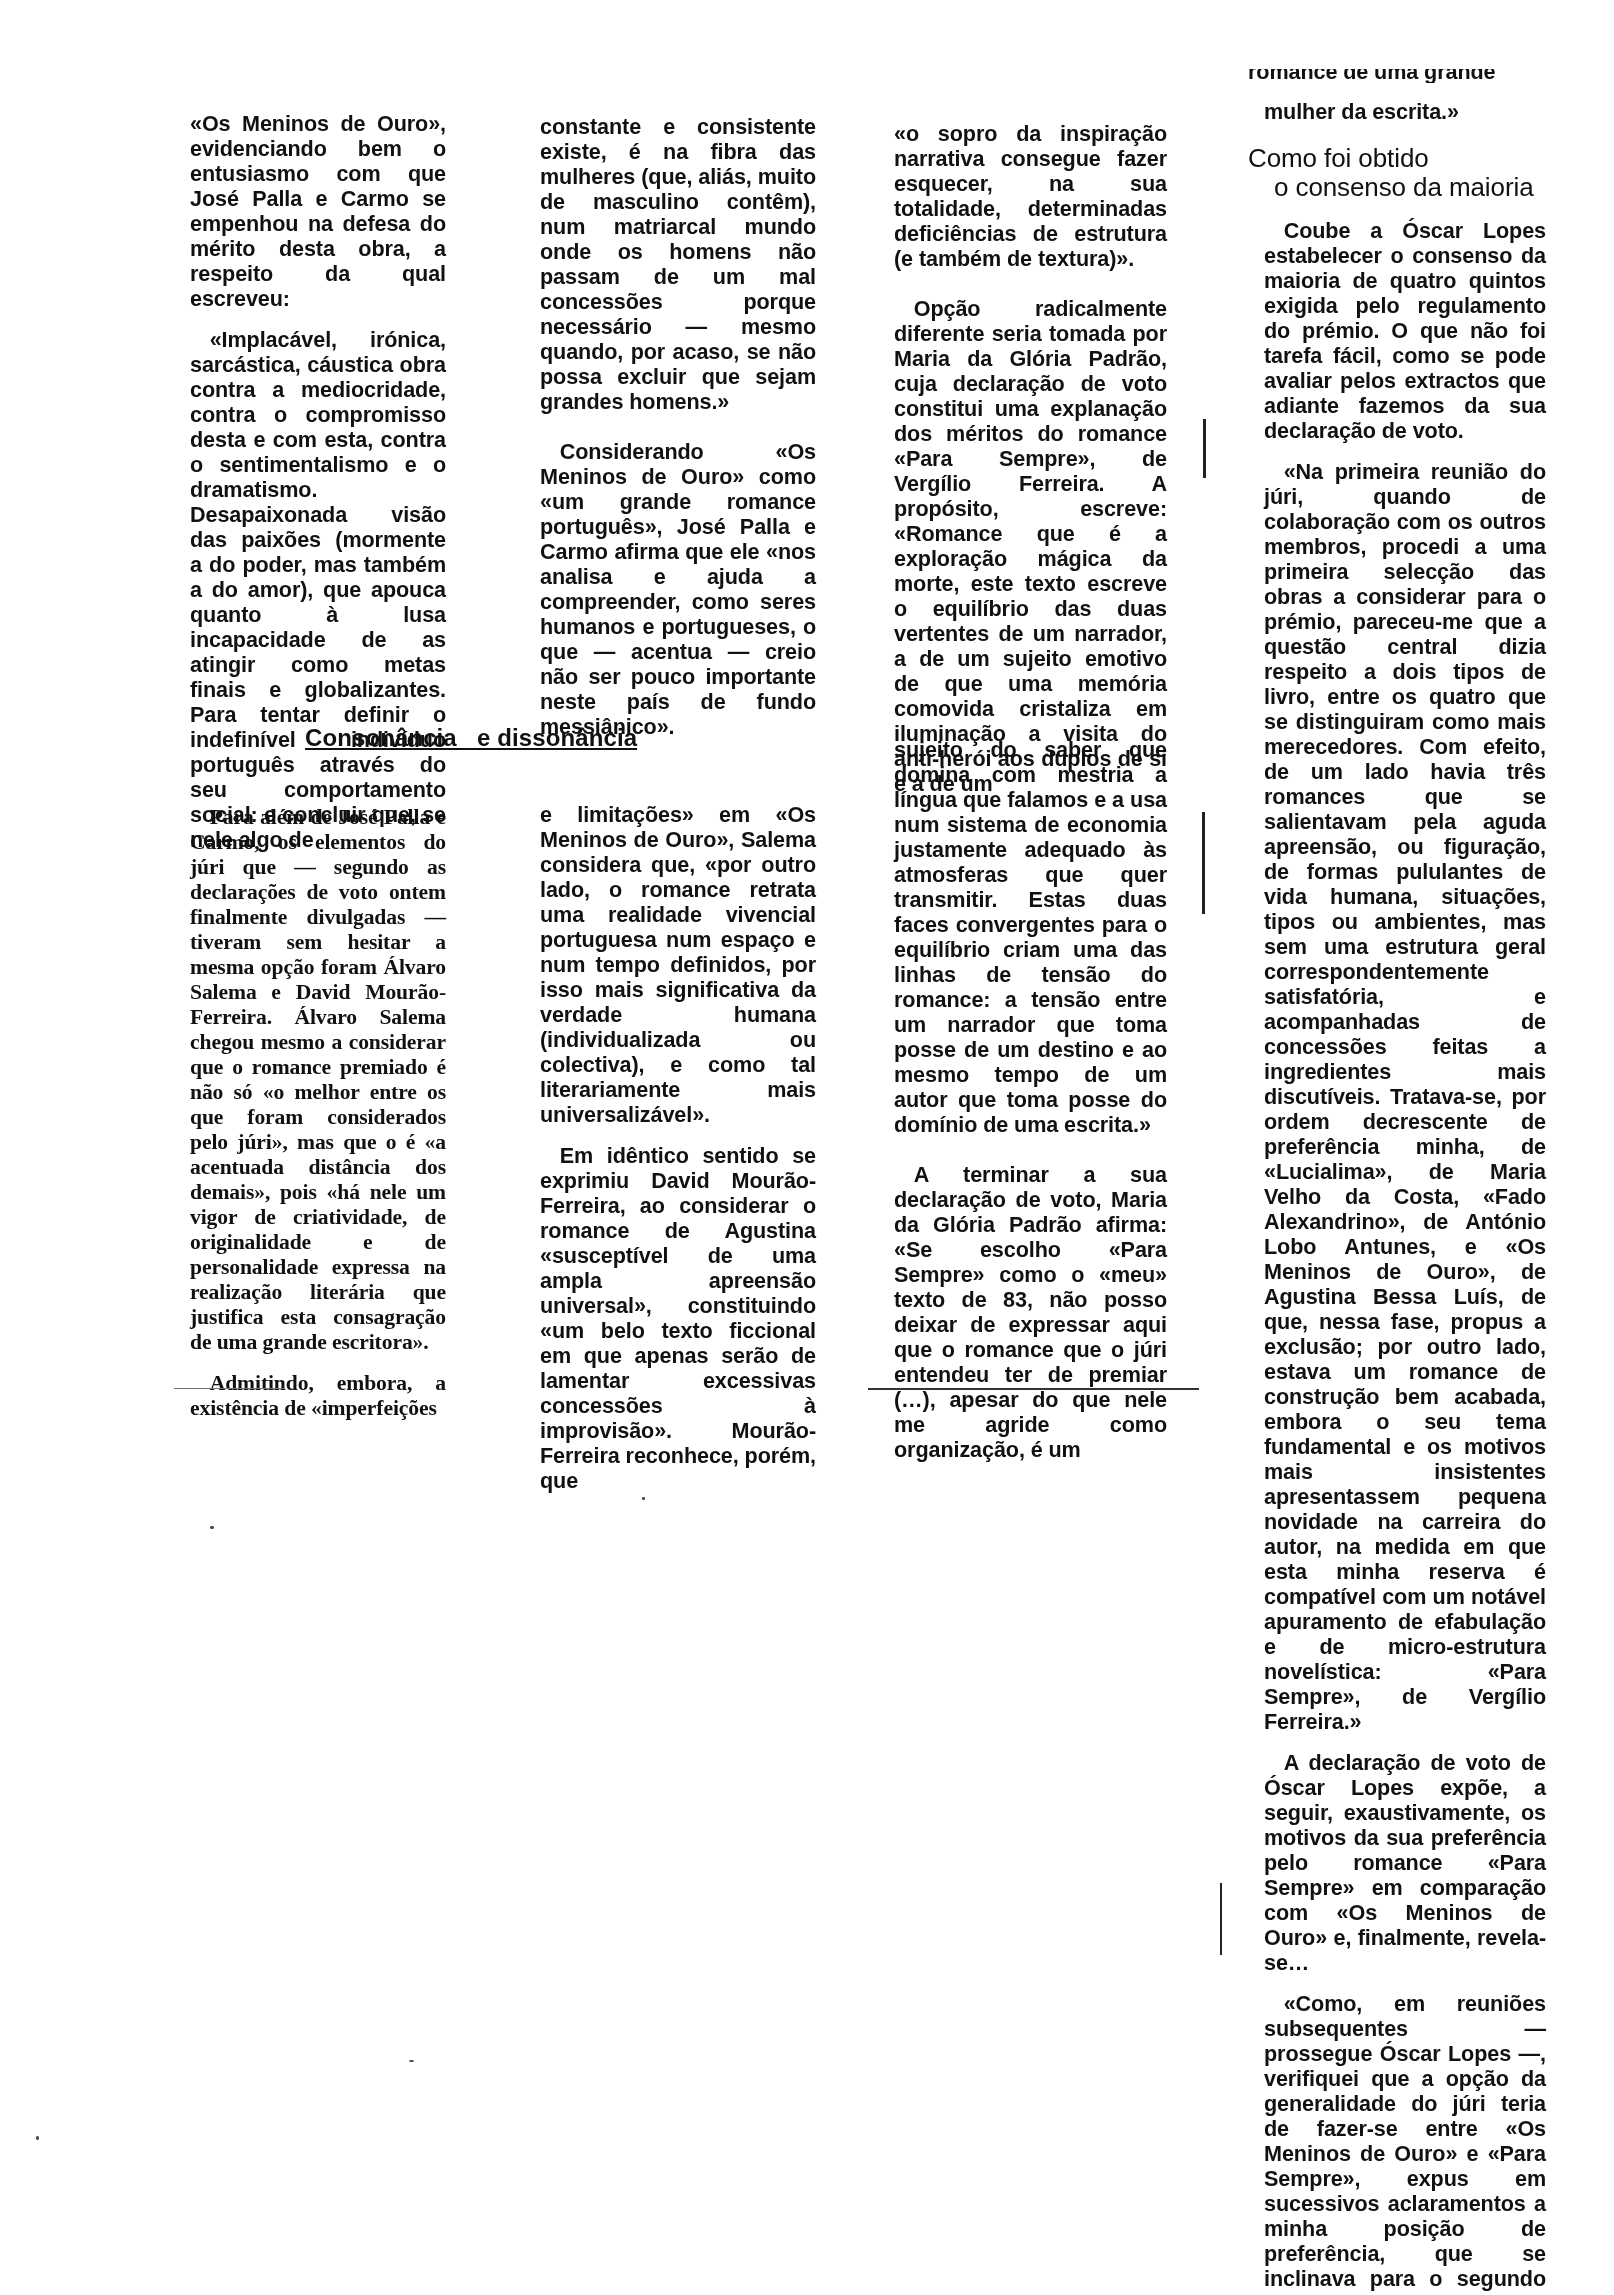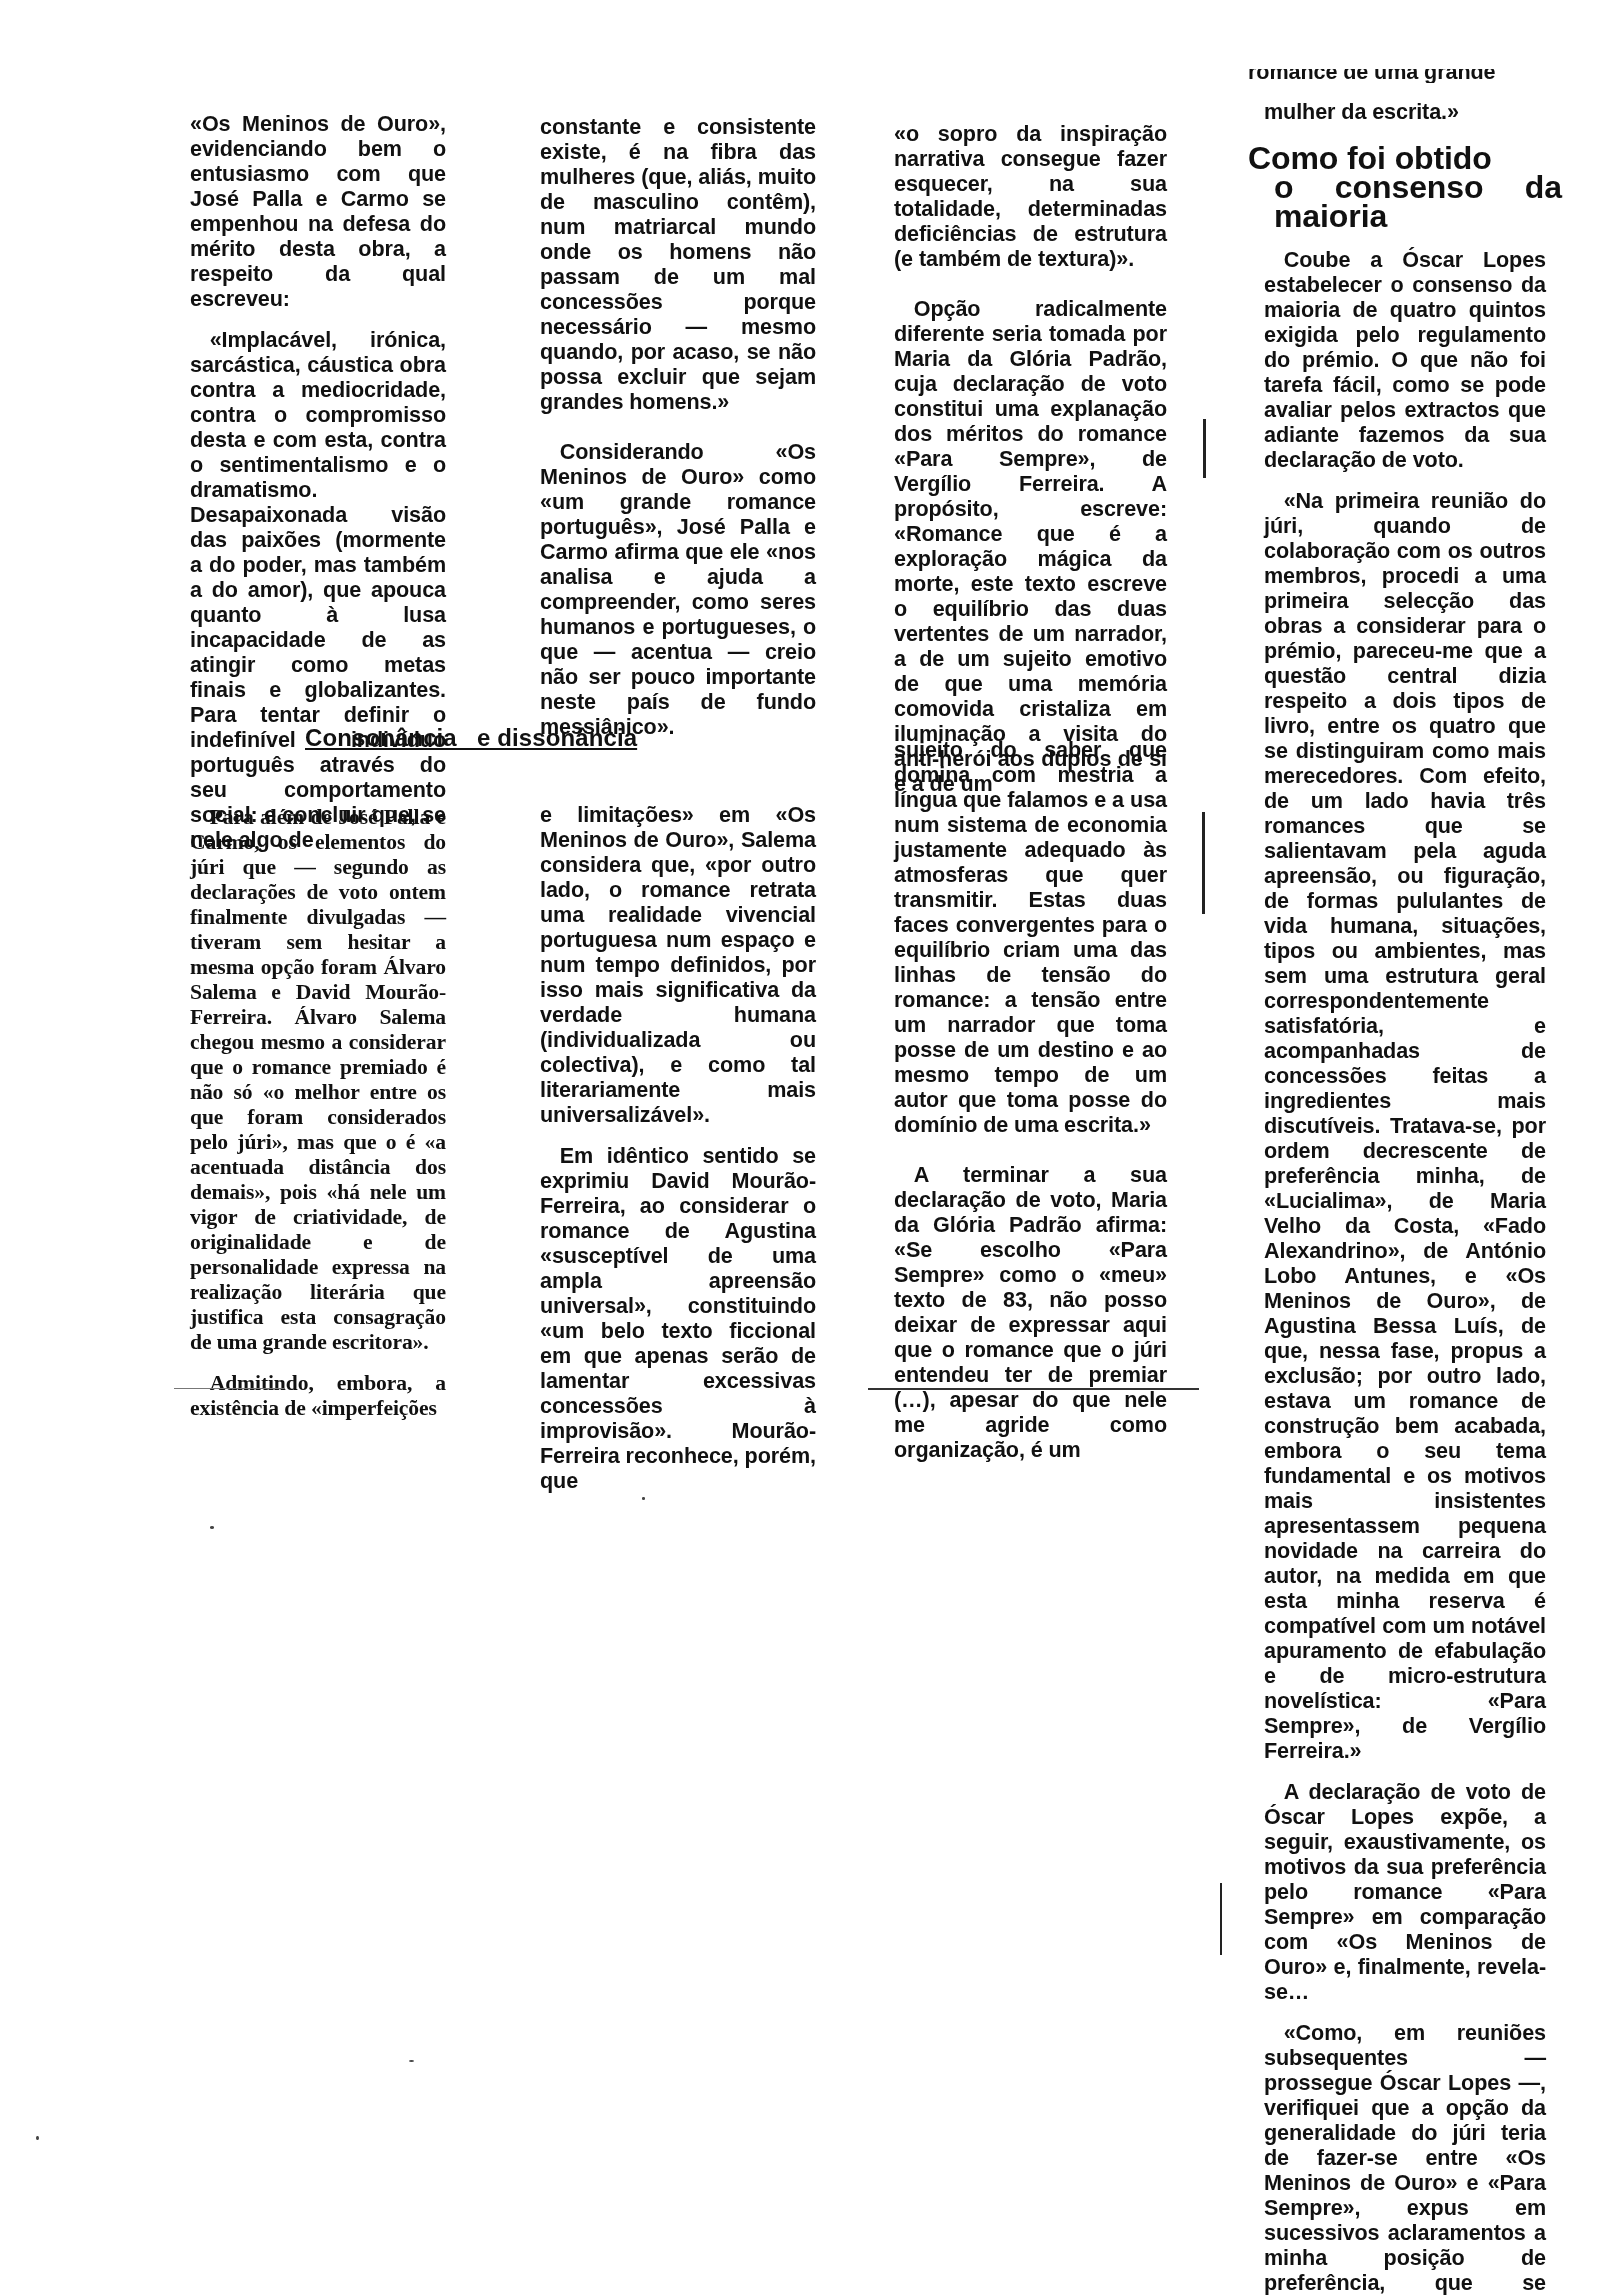--- a/index.html
+++ b/index.html
@@ -25,21 +25,21 @@
   .col1b { left: 174px; top: 789px; width: 288px; font-family: Liberation Serif, serif; }
   .col2b { left: 524px; top: 786px; width: 308px; }
   .col3b { left: 878px; top: 721px; width: 305px; }
   .section-heading {
     position: absolute; left: 305px; top: 724px;
     font-size: 24px; font-weight: bold; letter-spacing: 0.1px;
     white-space: pre;
     text-decoration: underline;
   }
   .sub-heading {
-    font-size: 32px; font-weight: bold; line-height: 29px;
+    font-size: 26px; font-weight: normal; line-height: 29px;
     margin: 19.7px 0 3.9px 0;
   }
   .sub-heading .l2 { display: block; padding-left: 26px; }
   .cut-top { height: 14.4px; overflow: hidden; }
   .cut-top span { display: block; margin-top: -10.5px; }
   .rule-v {
     position: absolute; width: 2.6px; background: #222;
   }
   .rule-h {
     position: absolute; height: 2px; background: #333;

